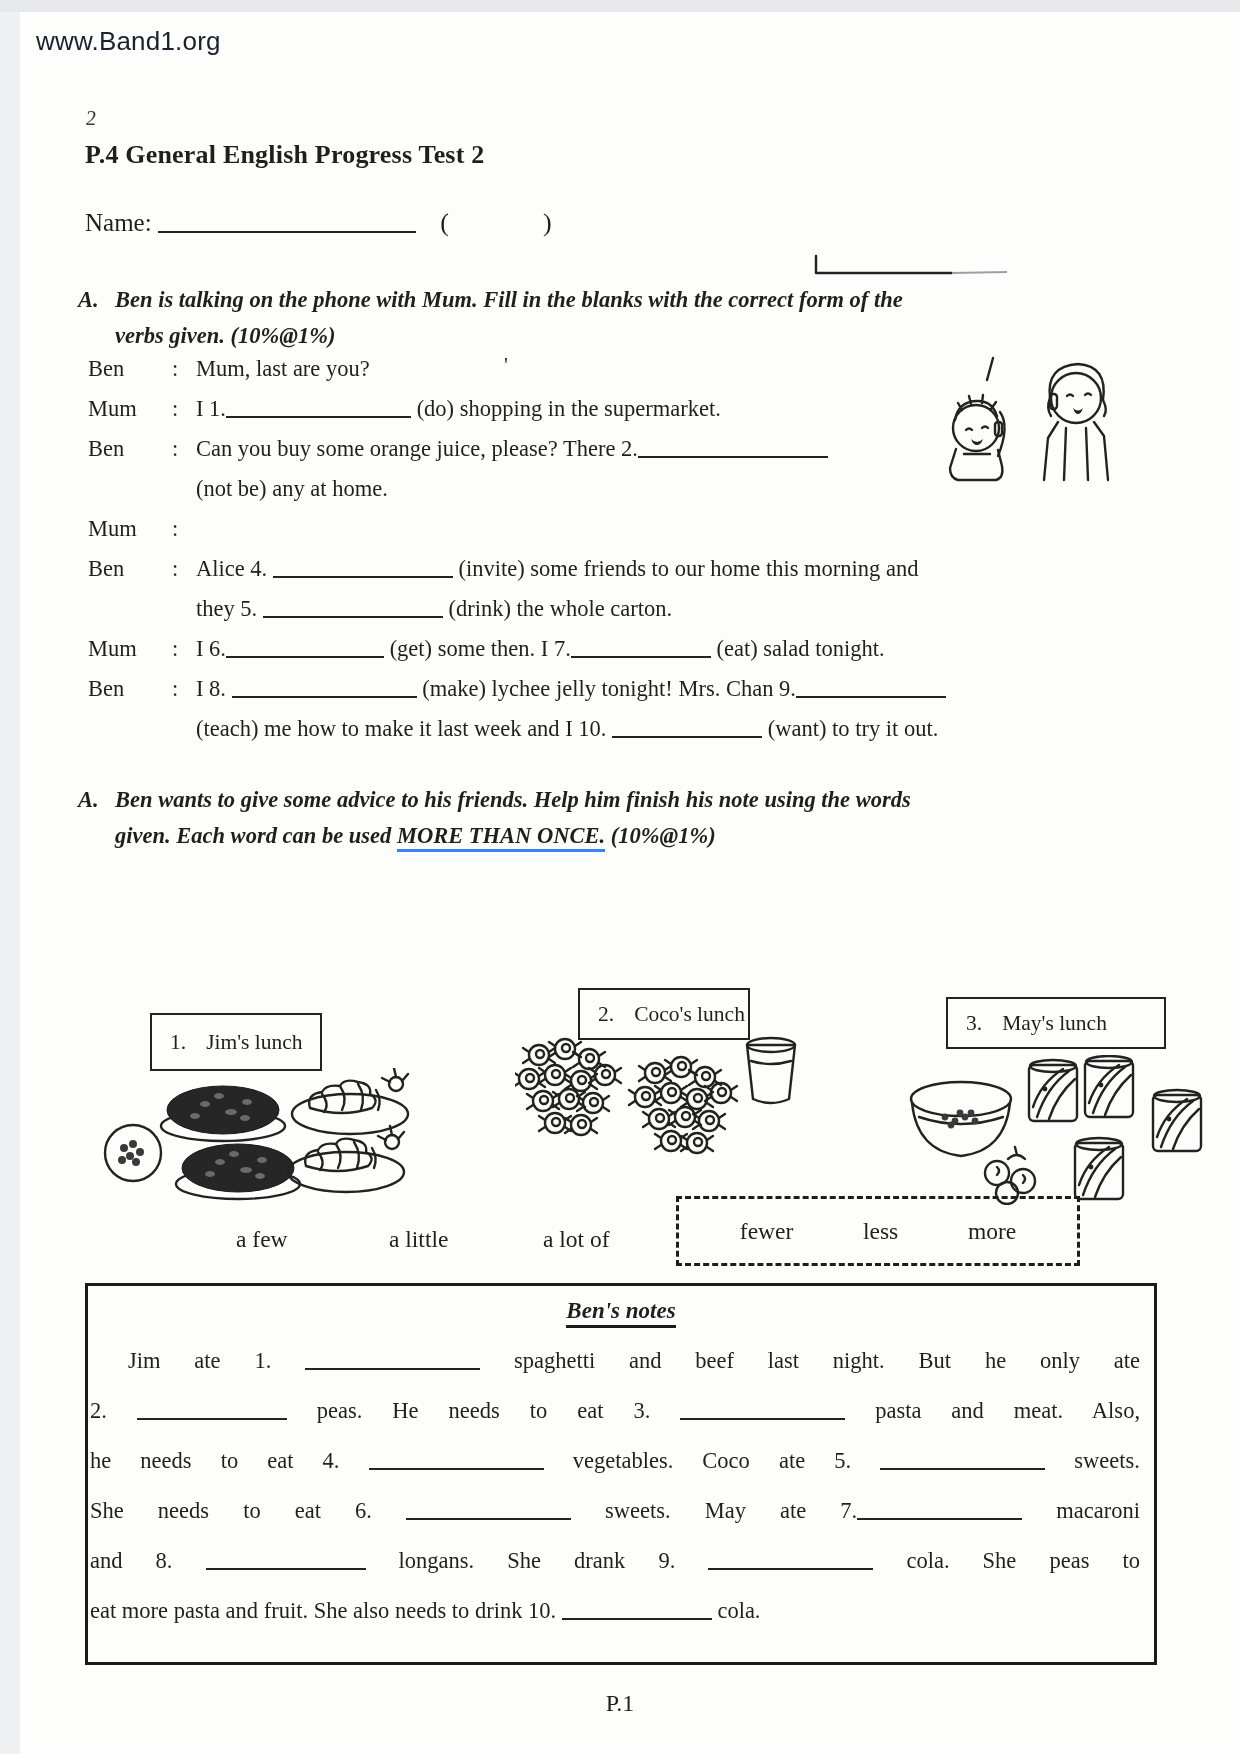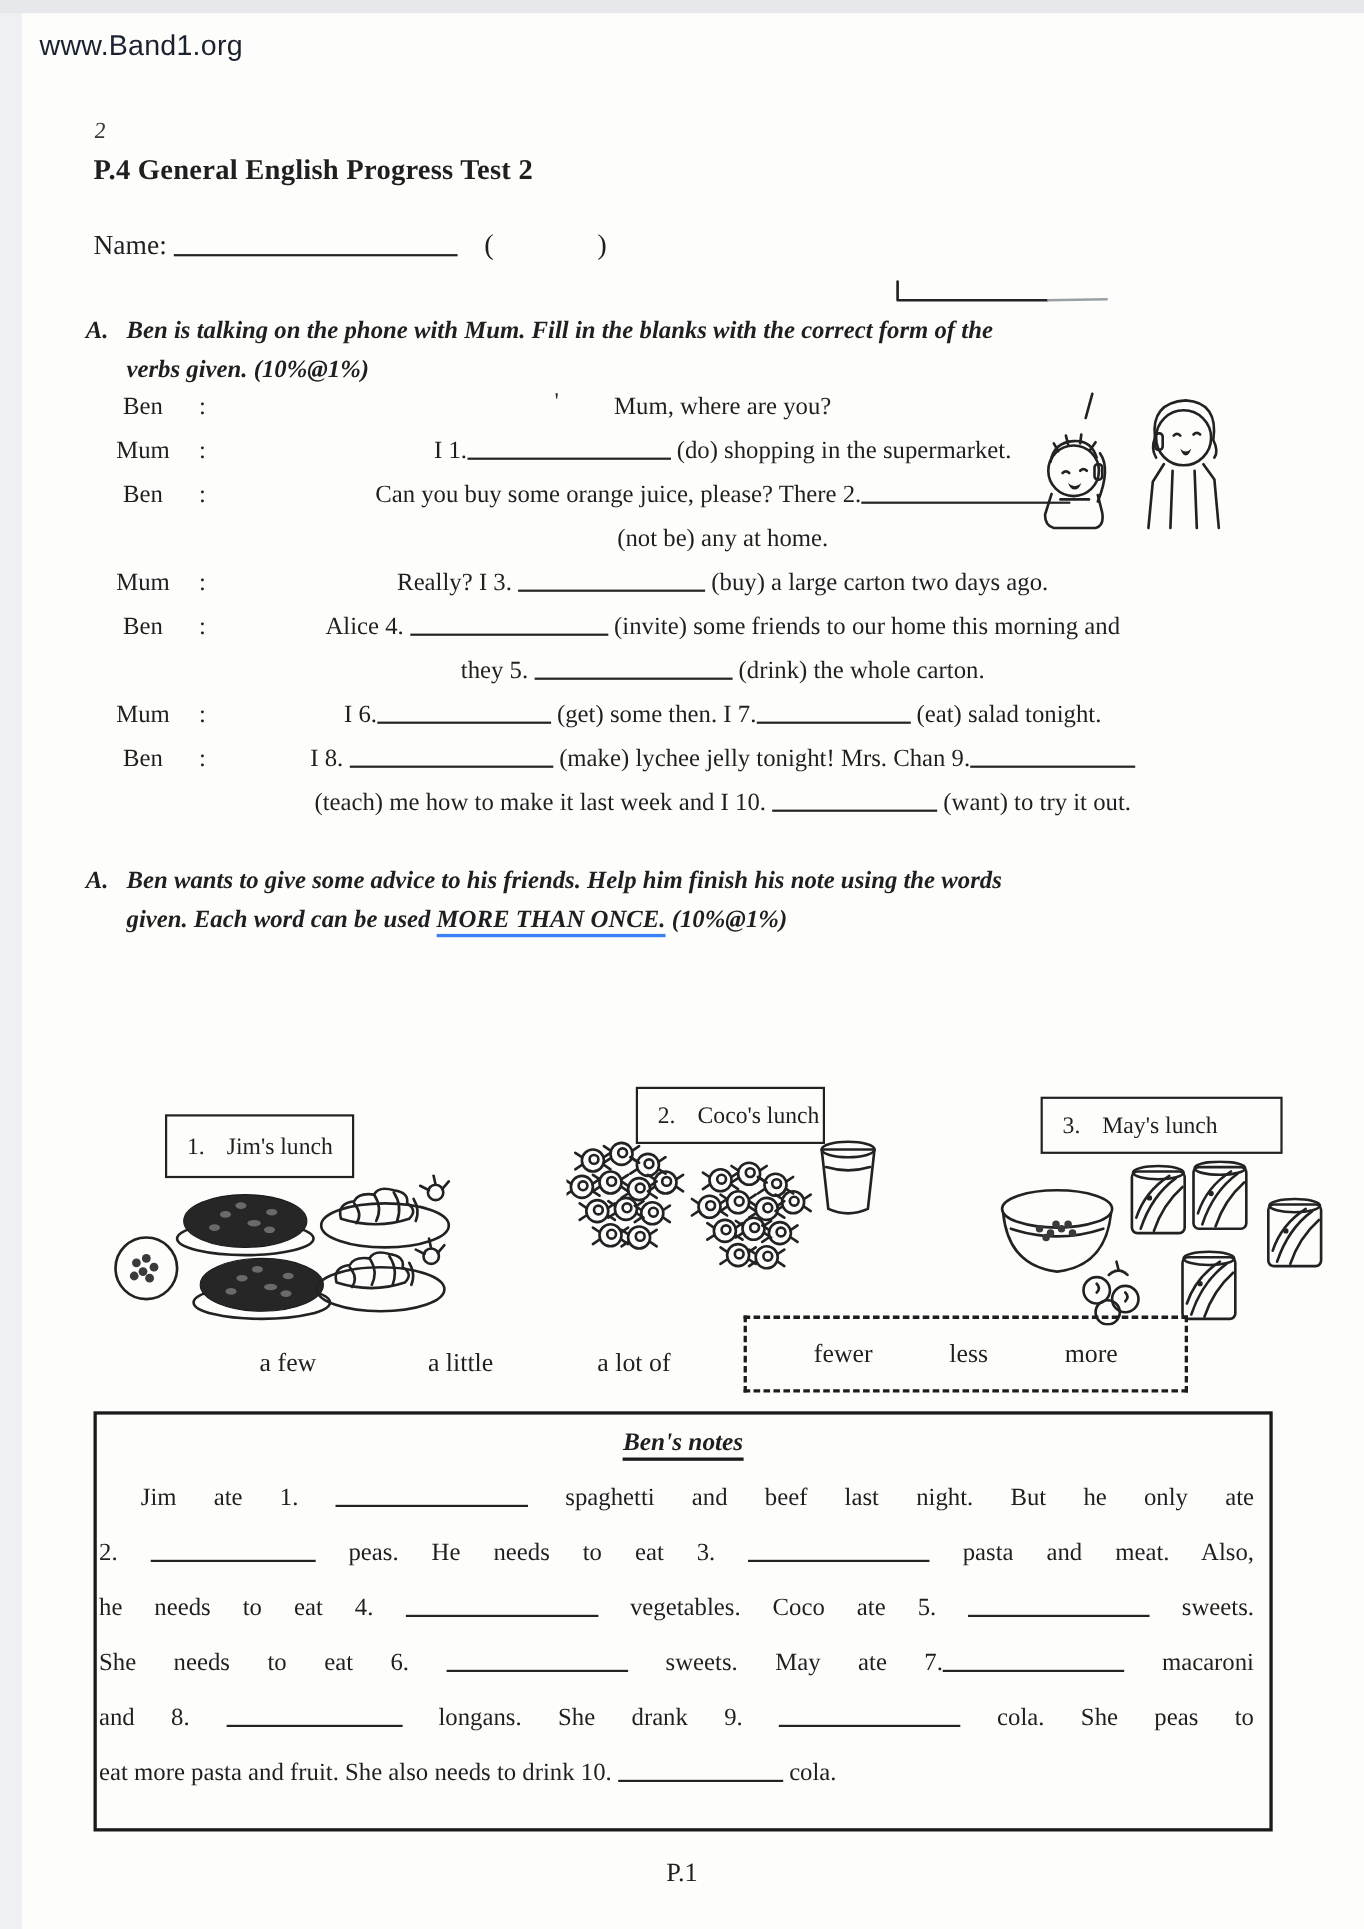--- a/index.html
+++ b/index.html
@@ -31,21 +31,21 @@
 
   .stray-bracket{position:absolute;left:812px;top:254px;}
   .stray-tick{position:absolute;left:504px;top:352px;font-size:22px;color:#2a2a2a;}
 
   .instr{position:absolute;left:78px;width:1010px;font-size:22.5px;font-weight:700;font-style:italic;line-height:36px;}
   .instr.a1{top:282px;} .instr.a2{top:782px;}
   .instr .lbl{display:inline-block;width:37px;}
   .instr .l2{margin-left:37px;}
   .uline{border-bottom:3px solid #3b82f6;padding-bottom:1px;}
 
-  .dialogue{position:absolute;left:88px;top:356px;width:1030px;font-size:22.5px;text-align:center;}
+  .dialogue{position:absolute;left:88px;top:356px;width:1030px;font-size:22.5px;}
   .dlg-row{display:grid;grid-template-columns:84px 24px 1fr;height:40px;align-items:baseline;}
   .dlg-row .spk{white-space:nowrap;}
   .phone-art{position:absolute;left:938px;top:346px;}
 
   .lunch-label{
     position:absolute;border:2.5px solid #222;display:flex;align-items:center;
     font-size:21.5px;background:#fdfdfc;gap:20px;padding-left:18px;box-sizing:border-box;
   }
   .lunch-label.jim{left:150px;top:1013px;width:172px;height:58px;}
   .lunch-label.coco{left:578px;top:988px;width:172px;height:52px;}
@@ -112,41 +112,40 @@
     <div><span class="lbl">A.</span><span>Ben is talking on the phone with Mum. Fill in the blanks with the correct form of the</span></div>
     <div class="l2">verbs given. (10%@1%)</div>
   </div>
 
   <span class="stray-tick">'</span>
 
   <div class="dialogue" id="dialogue">
       <div class="dlg-row">
         <span class="spk">Ben</span>
         <span>:</span>
-        <span class="dlg-text"><span class="seg">Mum, where are you?</span></span>
+        <span class="dlg-text"><span class="seg">Mum, last are you?</span></span>
       </div>
       <div class="dlg-row">
         <span class="spk">Mum</span>
         <span>:</span>
         <span class="dlg-text"><span class="seg">I 1.</span><span class="blank" style="width: 185px;"></span><span class="seg"> (do) shopping in the supermarket.</span></span>
       </div>
       <div class="dlg-row">
         <span class="spk">Ben</span>
         <span>:</span>
         <span class="dlg-text"><span class="seg">Can you buy some orange juice, please? There 2.</span><span class="blank" style="width: 190px;"></span></span>
       </div>
       <div class="dlg-row">
         <span class="spk"></span>
         <span></span>
         <span class="dlg-text"><span class="seg">(not be) any at home.</span></span>
       </div>
       <div class="dlg-row">
         <span class="spk">Mum</span>
         <span>:</span>
-        <span class="dlg-text"><span class="seg">Really? I 3. </span><span class="blank" style="width: 170px;"></span><span class="seg"> (buy) a large carton two days ago.</span></span>
       </div>
       <div class="dlg-row">
         <span class="spk">Ben</span>
         <span>:</span>
         <span class="dlg-text"><span class="seg">Alice 4. </span><span class="blank" style="width: 180px;"></span><span class="seg"> (invite) some friends to our home this morning and</span></span>
       </div>
       <div class="dlg-row">
         <span class="spk"></span>
         <span></span>
         <span class="dlg-text"><span class="seg">they 5. </span><span class="blank" style="width: 180px;"></span><span class="seg"> (drink) the whole carton.</span></span>

